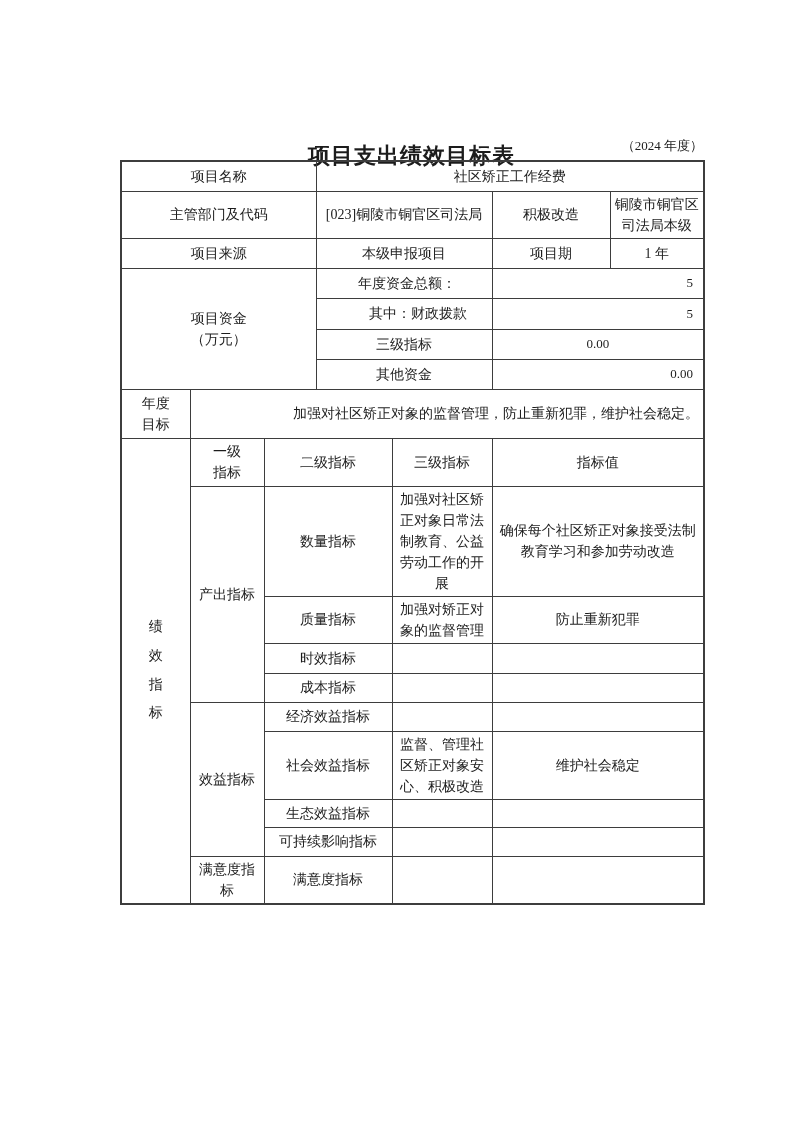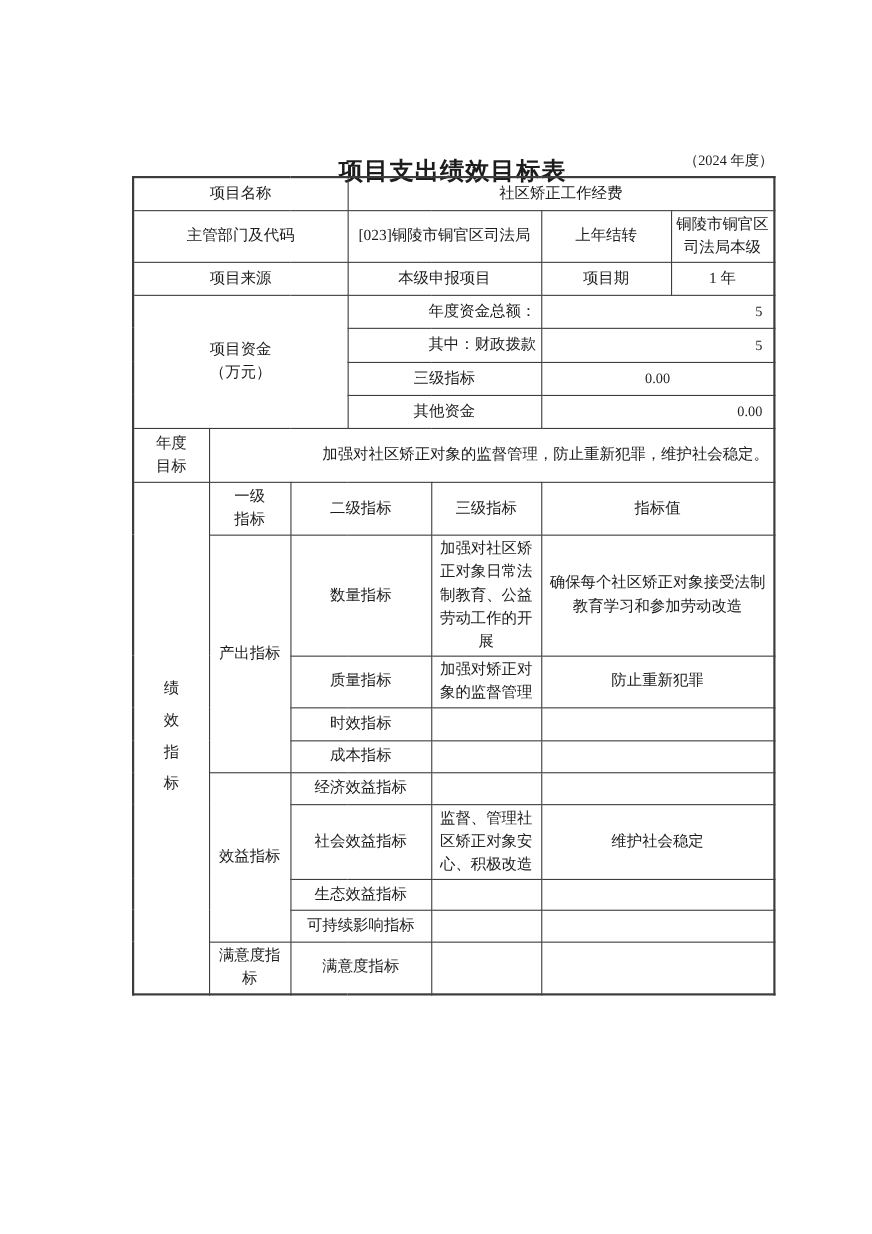--- a/index.html
+++ b/index.html
@@ -47,22 +47,22 @@
     font-size: 14px;
     text-align: center;
     vertical-align: middle;
     padding: 2px 4px;
     line-height: 1.5;
     overflow: hidden;
     margin-left: 39px;
   }
   .pre { white-space: pre-line; }
   .v-label { white-space: pre-line; line-height: 2.05; font-size: 14px; }
-  .align-left { text-align: right; padding-left: 10px; }
-  .indent { text-align: right; padding-left: 32px; }
+  .align-left { text-align: center; padding-left: 10px; }
+  .indent { text-align: center; padding-left: 32px; }
   .val-right { text-align: right; padding-right: 10px; font-size: 13px; }
   .val-center { text-align: center; font-size: 13px; }
   .goal-text { text-align: right; padding-left: 12px; }
 </style>
 </head>
 <body>
 
 <div class="doc-title">项目支出绩效目标表</div>
 <div class="doc-subtitle">（2024 年度）</div>
 
@@ -78,21 +78,21 @@
   </colgroup>
 
   <tbody>
       <tr style="height:30px">
     <td colspan="3">项目名称</td>
     <td colspan="4">社区矫正工作经费</td>
   </tr>
   <tr style="height:44px">
     <td colspan="3">主管部门及代码</td>
     <td colspan="2">[023]铜陵市铜官区司法局</td>
-    <td>上年结转</td>
+    <td>积极改造</td>
     <td class="pre">铜陵市铜官区
 司法局本级</td>
   </tr>
   <tr style="height:30px">
     <td colspan="3">项目来源</td>
     <td colspan="2">本级申报项目</td>
     <td>项目期</td>
     <td>1 年</td>
   </tr>
 

